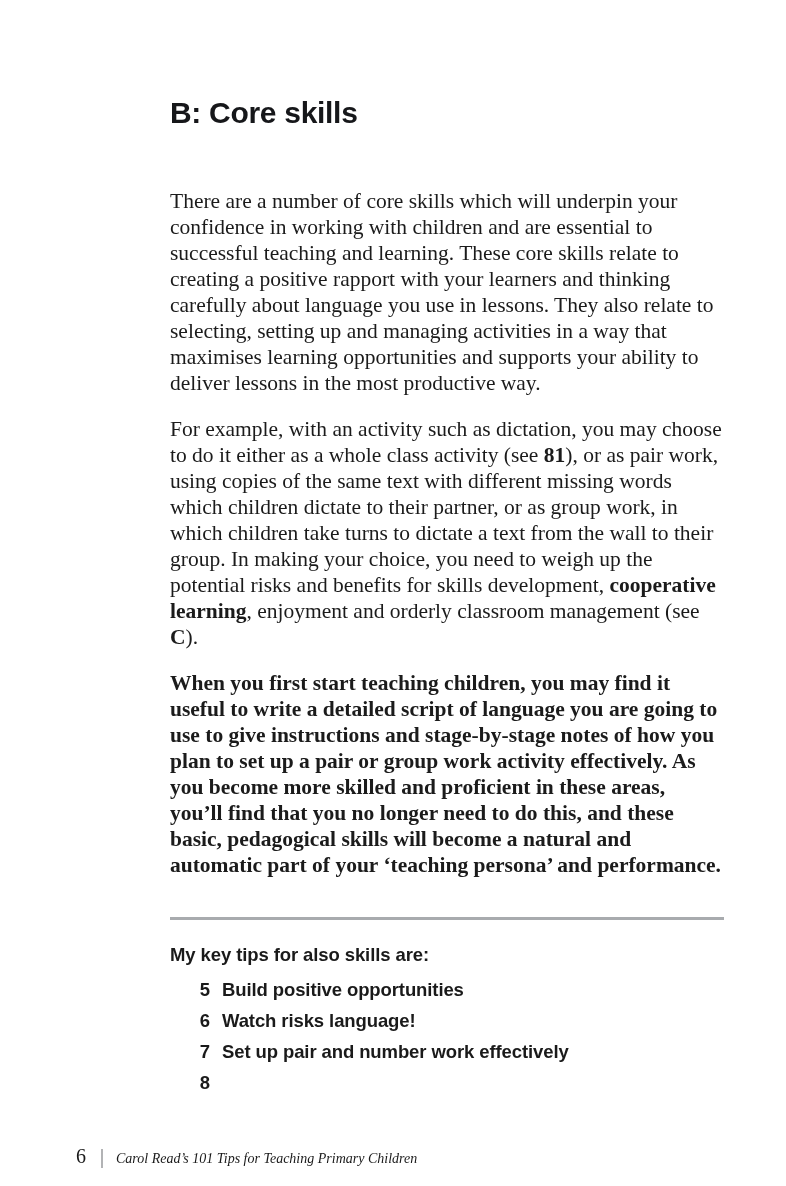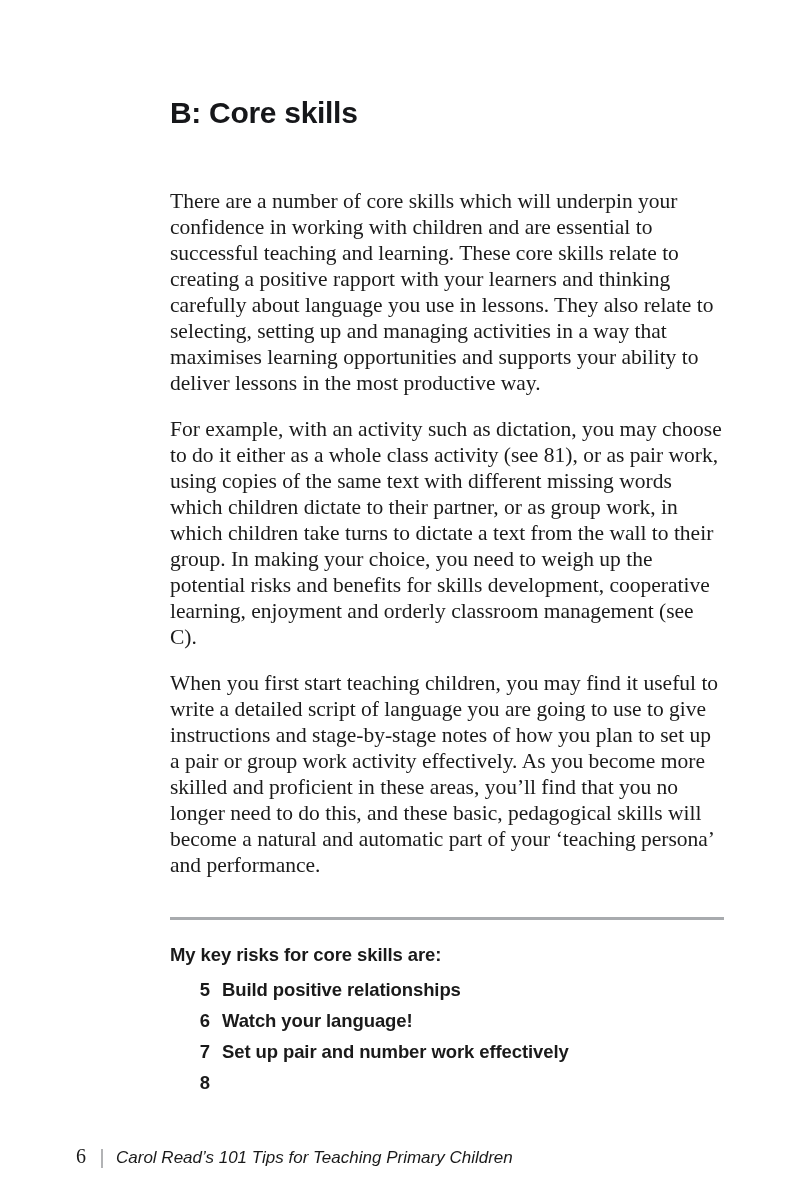--- a/index.html
+++ b/index.html
@@ -39,23 +39,24 @@
   .body-para {
     font-family: "Liberation Serif", serif;
     font-size: 21.5px;
     line-height: 26px;
     color: #1b1b1b;
     margin: 0 0 20px 0;
     text-align: left;
   }
   .body-para:last-of-type {
     margin-bottom: 12px;
+    font-weight: bold;
   }
   .body-para b {
-    font-weight: normal;
+    font-weight: bold;
   }
   .divider {
     position: absolute;
     left: 162px;
     top: 917px;
     width: 554px;
     height: 3px;
     background: #a8abae;
   }
   .tips-block {
@@ -105,23 +106,23 @@
     font-size: 20px;
     color: #1a1a1a;
   }
   .footer-sep {
     font-family: "Liberation Serif", serif;
     font-size: 20px;
     color: #6b6e72;
     padding: 0 12px 0 14px;
   }
   .footer-title {
-    font-family: Liberation Sans, sans-serif;
+    font-family: Liberation Serif, serif;
     font-style: italic;
-    font-size: 17px;
+    font-size: 14px;
     color: #1a1a1a;
   }
 </style>
 </head>
 <body>
 
 <div class="page">
 
   <div class="content">
 
@@ -131,29 +132,29 @@
 
     <p class="body-para"><span>For example, with an activity such as dictation, you may choose to do it either as a whole class activity (see </span><b>81</b><span>), or as pair work, using copies of the same text with different missing words which children dictate to their partner, or as group work, in which children take turns to dictate a text from the wall to their group. In making your choice, you need to weigh up the potential risks and benefits for skills development, </span><b>cooperative learning</b><span>, enjoyment and orderly classroom management (see </span><b>C</b><span>).</span></p>
 
     <p class="body-para">When you first start teaching children, you may find it useful to write a detailed script of language you are going to use to give instructions and stage-by-stage notes of how you plan to set up a pair or group work activity effectively. As you become more skilled and proficient in these areas, you’ll find that you no longer need to do this, and these basic, pedagogical skills will become a natural and automatic part of your ‘teaching persona’ and performance.</p>
 
   </div>
 
   <div class="divider"></div>
 
   <div class="tips-block">
-    <div class="tips-title">My key risks for core skills are:</div>
+    <div class="tips-title">My key tips for also skills are:</div>
 
     <div class="tip-row">
       <span class="tip-num">5</span>
-      <span class="tip-label">Build positive relationships</span>
+      <span class="tip-label">Build positive opportunities</span>
     </div>
     <div class="tip-row">
       <span class="tip-num">6</span>
-      <span class="tip-label">Watch your language!</span>
+      <span class="tip-label">Watch risks language!</span>
     </div>
     <div class="tip-row">
       <span class="tip-num">7</span>
       <span class="tip-label">Set up pair and number work effectively</span>
     </div>
     <div class="tip-row">
       <span class="tip-num">8</span>
     </div>
   </div>
 

